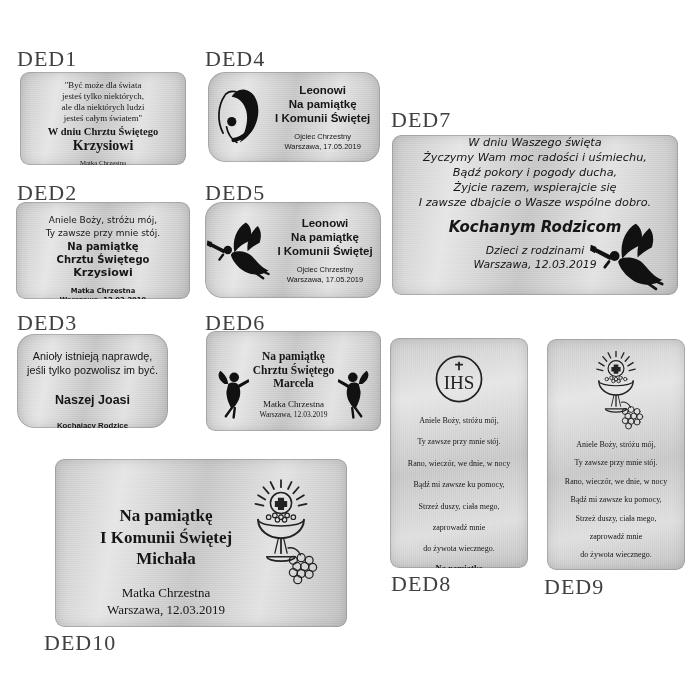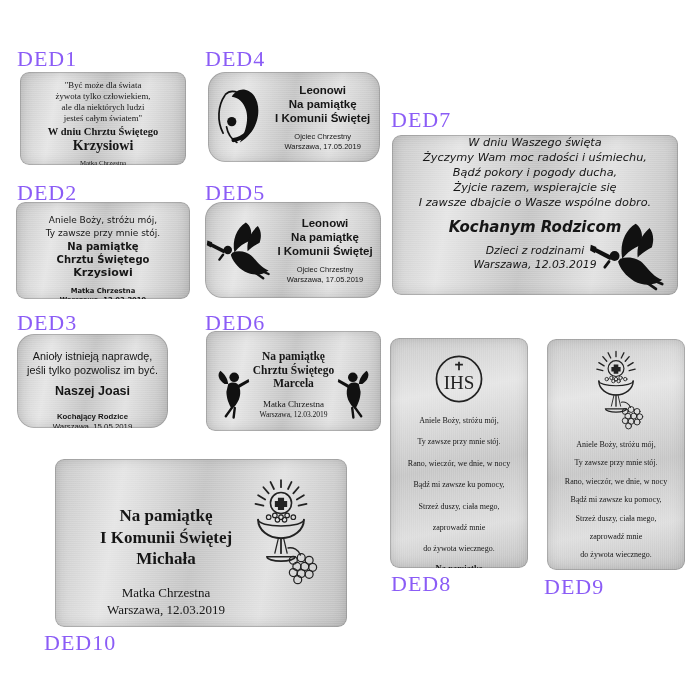--- a/index.html
+++ b/index.html
@@ -1,19 +1,19 @@
 <!DOCTYPE html>
 <html><head>
 <meta charset="utf-8">
 <style>
   html,body{margin:0;padding:0;background:#ffffff;}
   #canvas{position:relative;width:700px;height:700px;background:#ffffff;overflow:hidden;
           font-family:"Liberation Serif",serif;}
   .label{position:absolute;font-family:"Liberation Serif",serif;font-size:22px;
-         color:#8b5cf6;letter-spacing:1px;}
+         color:#404040;letter-spacing:1px;}
   .plaque{position:absolute;border-radius:9px;color:#161616;text-align:center;overflow:hidden;
     background:
       repeating-linear-gradient(0deg, rgba(255,255,255,0.32) 0px, rgba(140,140,140,0.14) 1px, rgba(255,255,255,0.04) 2px),
       linear-gradient(100deg,#c9c9c9 0%,#ebebeb 22%,#c7c7c7 48%,#e7e7e7 72%,#bfbfbf 100%);
     box-shadow: inset 0 0 0 1px rgba(130,130,130,0.45), inset 0 0 12px rgba(110,110,110,0.30);}
   .plaque.vbrush{background:
       repeating-linear-gradient(90deg, rgba(255,255,255,0.32) 0px, rgba(140,140,140,0.14) 1px, rgba(255,255,255,0.04) 2px),
       linear-gradient(170deg,#cdcdcd 0%,#ebebeb 25%,#c9c9c9 55%,#e3e3e3 80%,#c2c2c2 100%);}
   .serif{font-family:"Liberation Serif",serif;}
   .sans{font-family:"Liberation Sans",sans-serif;border-radius:17px;}
@@ -33,21 +33,21 @@
   #p2 .pad{padding-top:12px;}
   #p2 .q{font-size:9px;line-height:12.5px;}
   #p2 .occ{font-size:10px;line-height:12.5px;}
   #p2 .occ1{margin-top:2px;}
   #p2 .nm{font-size:11px;line-height:14px;}
   #p2 .ft{font-size:6.8px;line-height:9px;}
   #p2 .ft1{margin-top:7px;}
   
   #p3 .pad{padding-top:16px;}
   #p3 .q{font-size:10.8px;line-height:13.5px;}
-  #p3 .nm{font-size:12.5px;line-height:15px;margin-top:7px;}
+  #p3 .nm{font-size:12.5px;line-height:15px;margin-top:16px;}
   #p3 .ft{font-size:7.8px;line-height:10px;}
   #p3 .ft1{margin-top:13px;}
   
   .row{display:flex;align-items:center;height:100%;}
   .iconbox{flex:0 0 38%;display:flex;align-items:center;justify-content:center;}
   .txtcol{flex:1;padding-right:8px;}
   .p45 .nm{font-size:11.5px;line-height:14px;}
   .p45 .ft{font-size:7.5px;line-height:9.5px;}
   .p45 .ft1{margin-top:7px;}
   
@@ -93,21 +93,21 @@
   <div class="label" style="left:205px;top:180px">DED5</div>
   <div class="label" style="left:17px;top:310px">DED3</div>
   <div class="label" style="left:205px;top:310px">DED6</div>
   <div class="label" style="left:391px;top:571px">DED8</div>
   <div class="label" style="left:544px;top:574px">DED9</div>
   <div class="label" style="left:44px;top:630px">DED10</div>
 
   <div id="p1" class="plaque serif" style="left:20px;top:72px;width:166px;height:93px">
     <div class="pad">
       <div class="q">"Być może dla świata</div>
-      <div class="q">żywota tylko człowiekiem,</div>
+      <div class="q">jesteś tylko niektórych,</div>
       <div class="q">ale dla niektórych ludzi</div>
       <div class="q">jesteś całym światem"</div>
       <div class="occ b">W dniu Chrztu Świętego</div>
       <div class="nm b">Krzysiowi</div>
       <div class="ft ft1">Matka Chrzestna</div>
 
     </div>
   </div>
 
   <div id="p2" class="plaque comic" style="left:16px;top:202px;width:174px;height:97px">

